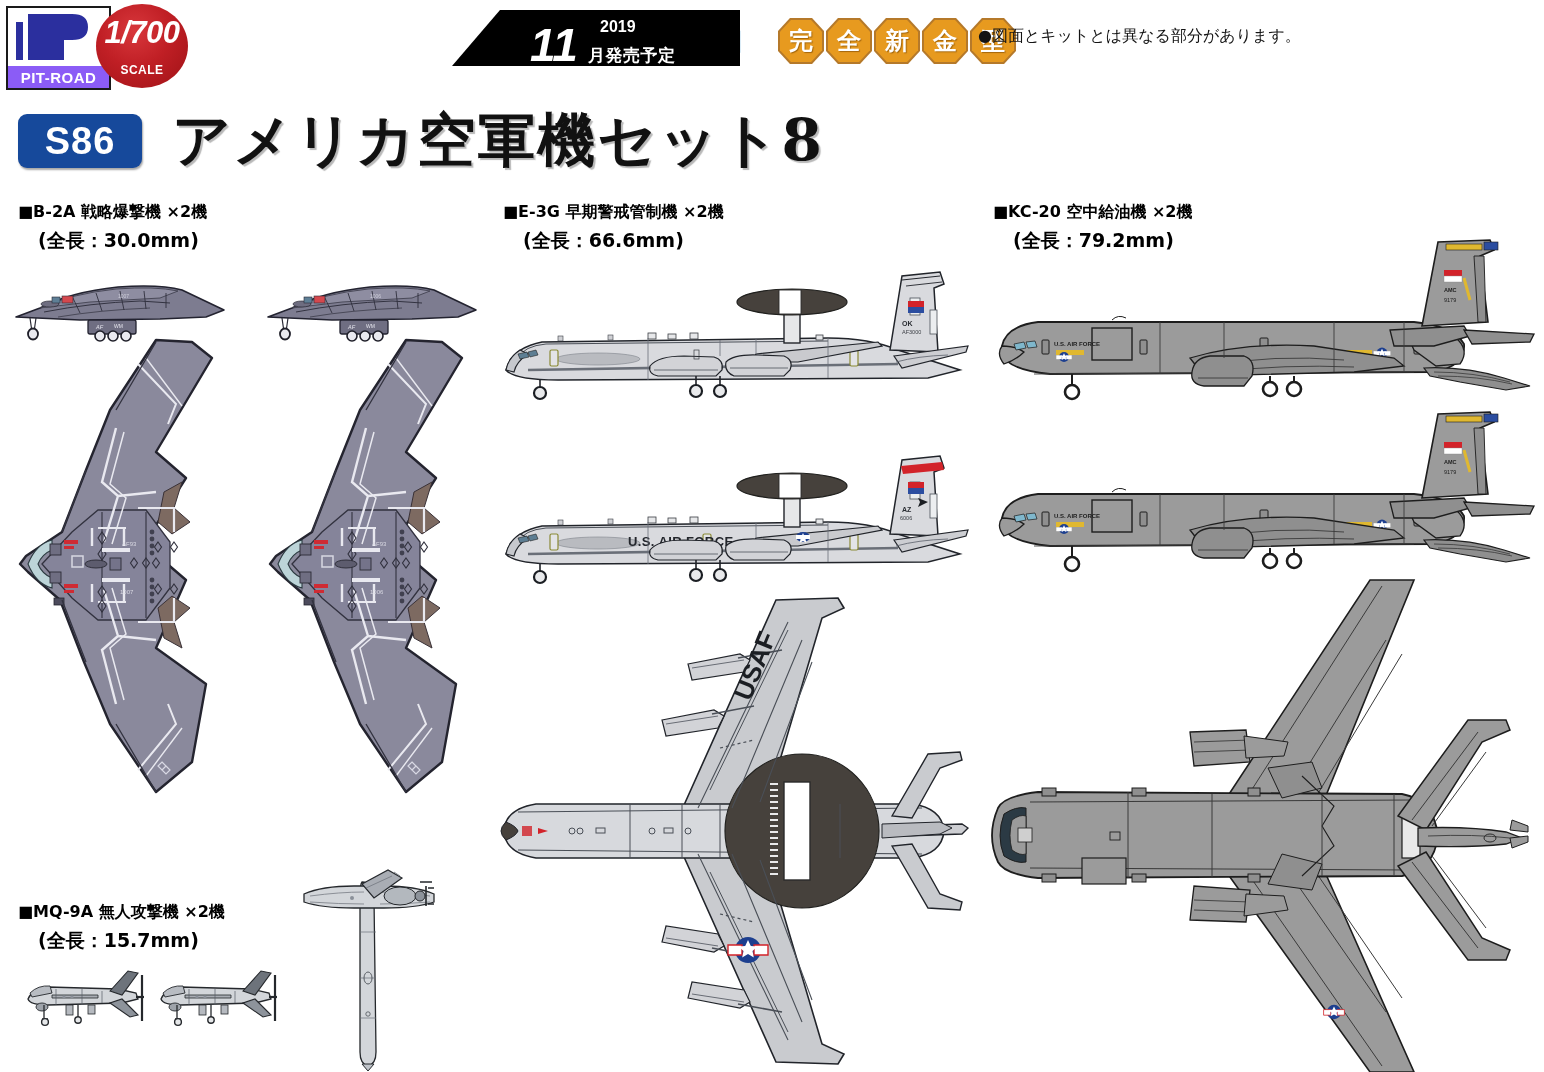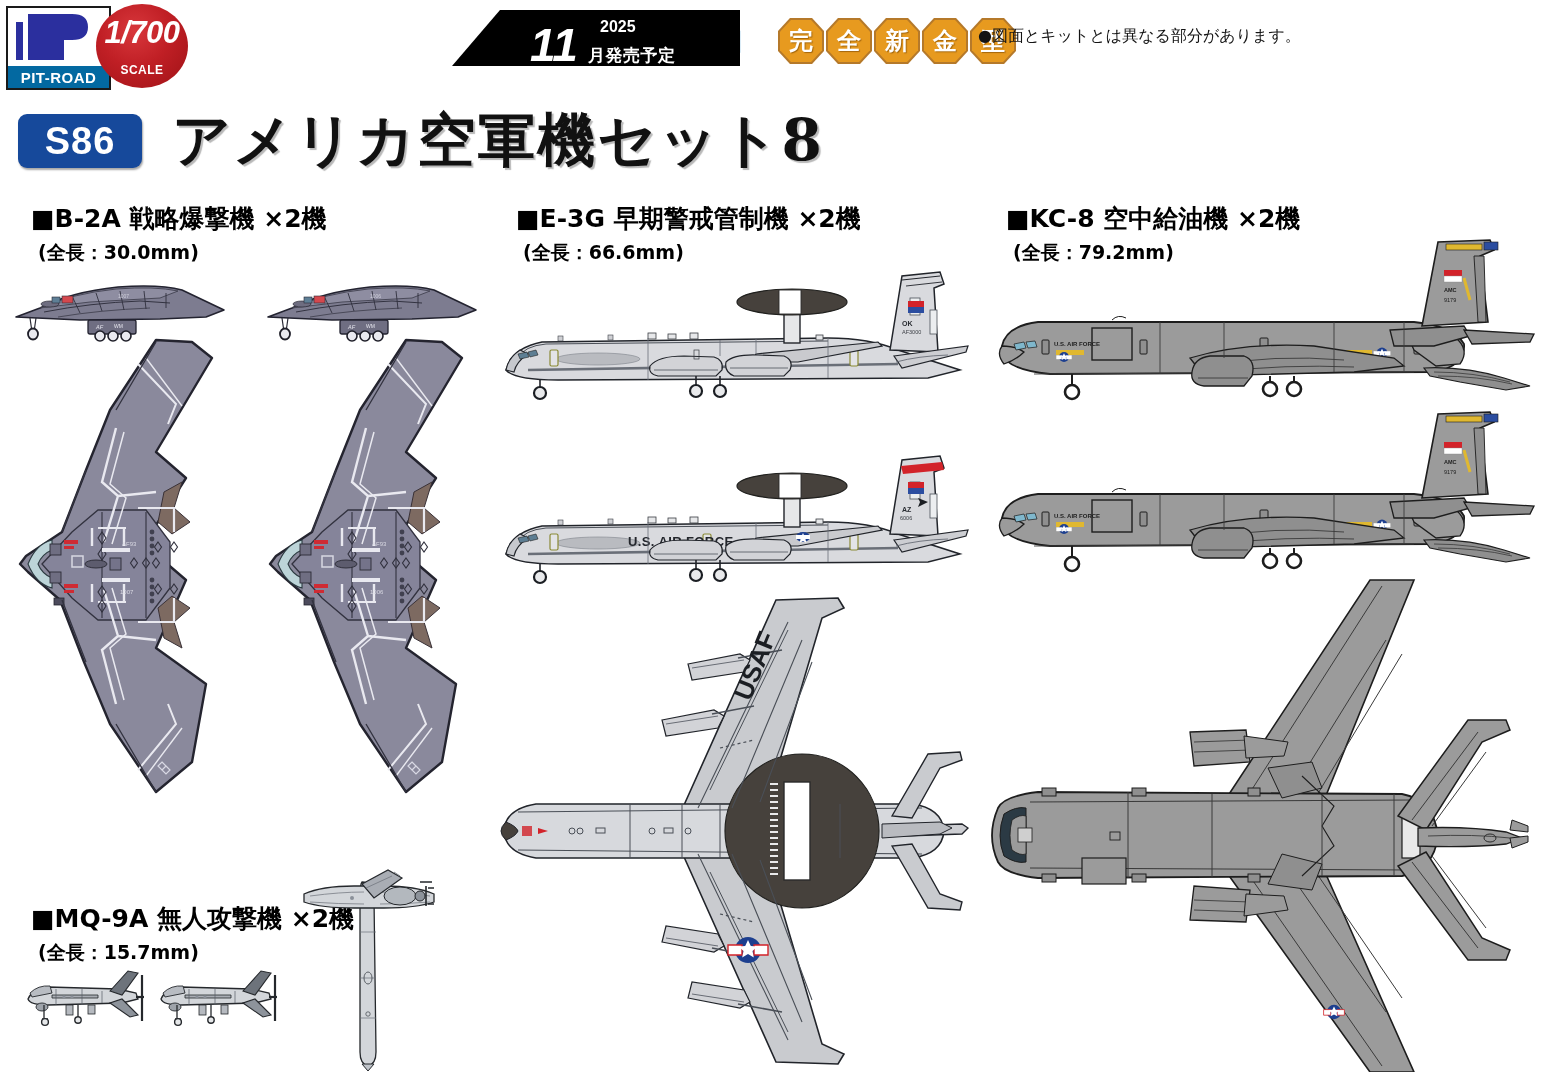--- a/index.html
+++ b/index.html
@@ -16,21 +16,21 @@
   
   .header{position:absolute;left:0;top:0;width:1544px;height:92px;}
 
   .logo-box{
     position:absolute;left:6px;top:6px;width:105px;height:84px;
     background:#ffffff;border:2px solid #1a1a1a;box-sizing:border-box;
     display:flex;flex-direction:column;
   }
   .logo-mark{flex:1;position:relative;background:#fff;overflow:hidden;}
   .logo-name{
-    height:22px;background:#0369a1;color:#fff;
+    height:22px;background:#8b5cf6;color:#fff;
     font-size:15px;font-weight:bold;letter-spacing:0.5px;
     display:flex;align-items:center;justify-content:center;
     font-family:"Liberation Sans",sans-serif;
   }
 
   .scale-badge{
     position:absolute;left:96px;top:4px;width:92px;height:84px;
     border-radius:50%;
     background:radial-gradient(circle at 42% 32%, #d8373c 0%, #c01f25 45%, #9e1216 100%);
     display:flex;flex-direction:column;align-items:center;justify-content:center;
@@ -109,21 +109,21 @@
   .maintitle{
     margin-left:30px;color:#111;
     font-size:58px;font-weight:bold;letter-spacing:2px;
     font-family:"DejaVu Serif",serif;
     text-shadow:2px 2px 1px rgba(0,0,0,.28);
     white-space:nowrap;
   }
 
   
   .seclabel{position:absolute;font-family:"DejaVu Sans",sans-serif;color:#000;}
-  .seclabel .l1{font-size:25px;font-weight:bold;white-space:nowrap;margin-left:13px;}
+  .seclabel .l1{font-size:16px;font-weight:bold;white-space:nowrap;}
   .seclabel .l2{font-size:19px;font-weight:bold;margin-left:20px;margin-top:5px;white-space:nowrap;}
 
   .plate{position:absolute;}
   svg{display:block;overflow:visible;}
 </style>
 </head>
 <body>
 
 <div id="sheet">
 
@@ -142,21 +142,21 @@
     </div>
 
     <div class="scale-badge">
       <div class="s1">1/700</div>
       <div class="s2">SCALE</div>
     </div>
 
 
     <div class="blackbar">
       <div class="mnum">11</div>
-      <div class="yr">2025</div>
+      <div class="yr">2019</div>
       <div class="mrel">月発売予定</div>
     </div>
 
     <div class="newprod-wrap">
       <div class="back">新製品</div>
       <div class="front">新製品</div>
     </div>
 
     <div class="goldgroup">
       <div class="hexchip-outer">
@@ -188,21 +188,21 @@
     <div class="l1">■B-2A 戦略爆撃機 ×2機</div>
     <div class="l2">(全長：30.0mm)</div>
   </div>
 
   <div class="seclabel" style="left:503px;top:202px;">
     <div class="l1">■E-3G 早期警戒管制機 ×2機</div>
     <div class="l2">(全長：66.6mm)</div>
   </div>
 
   <div class="seclabel" style="left:993px;top:202px;">
-    <div class="l1">■KC-8 空中給油機 ×2機</div>
+    <div class="l1">■KC-20 空中給油機 ×2機</div>
     <div class="l2">(全長：79.2mm)</div>
   </div>
 
   <div class="seclabel" style="left:18px;top:902px;">
     <div class="l1">■MQ-9A 無人攻撃機 ×2機</div>
     <div class="l2">(全長：15.7mm)</div>
   </div>
 
   <div class="plate" style="left:10px;top:272px;">
     <svg width="220" height="70" viewBox="0 0 220 70">

